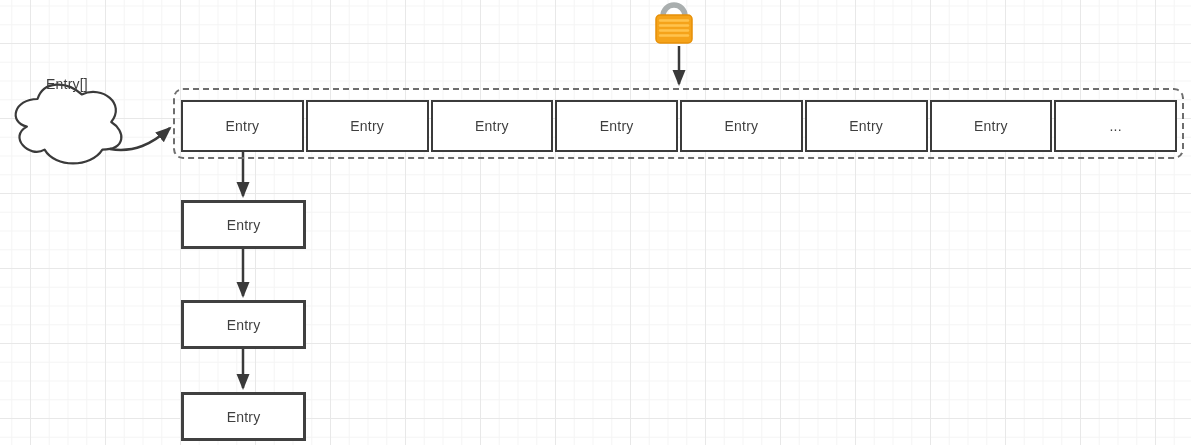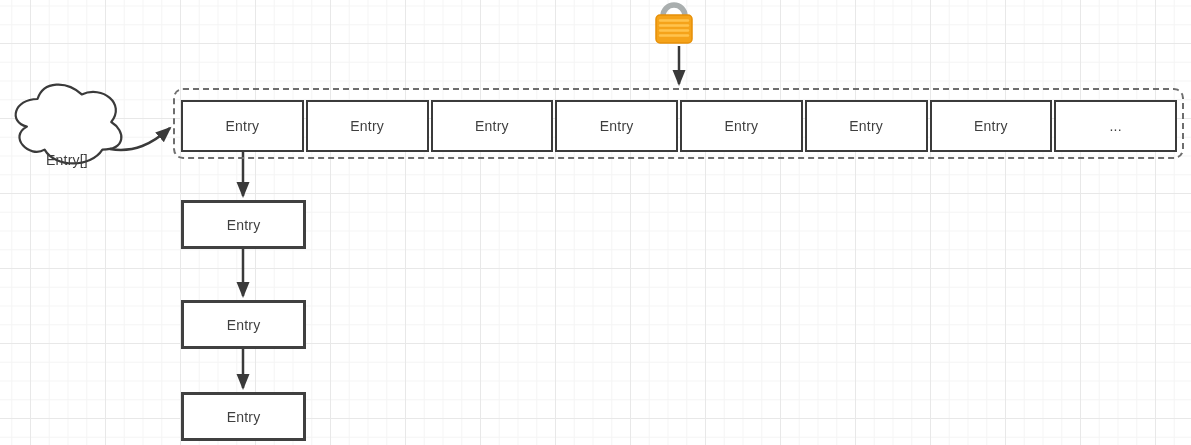--- a/index.html
+++ b/index.html
@@ -70,21 +70,21 @@
     justify-content: center;
   }
   #chain-node-1 { top: 200px; }
   #chain-node-2 { top: 300px; }
   #chain-node-3 { top: 392px; }
   .cloud-label {
     position: absolute;
     left: 8px; top: 76px;
     width: 118px; height: 92px;
     display: flex;
-    align-items: flex-end;
+    align-items: flex-start;
     justify-content: center;
   }
 </style>
 </head>
 <body>
 
 <div id="canvas">
 
   <svg id="overlay" viewBox="0 0 1191 445" xmlns="http://www.w3.org/2000/svg">
     <defs>

